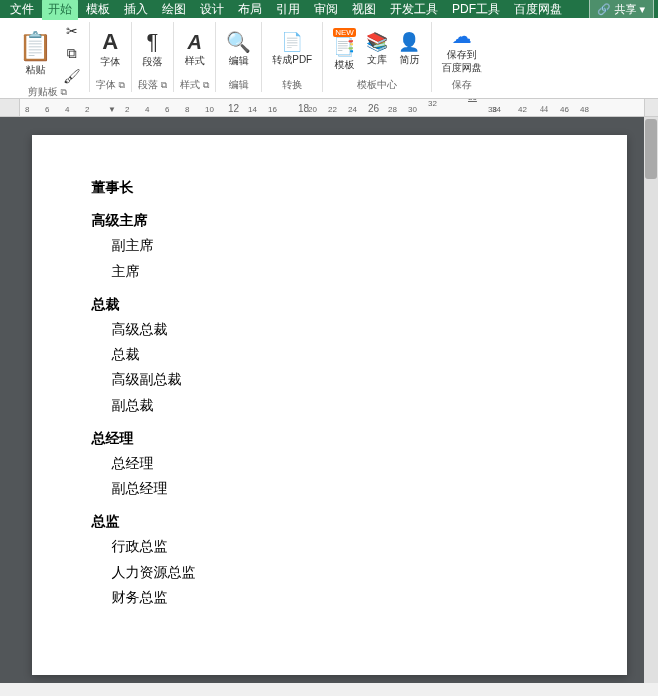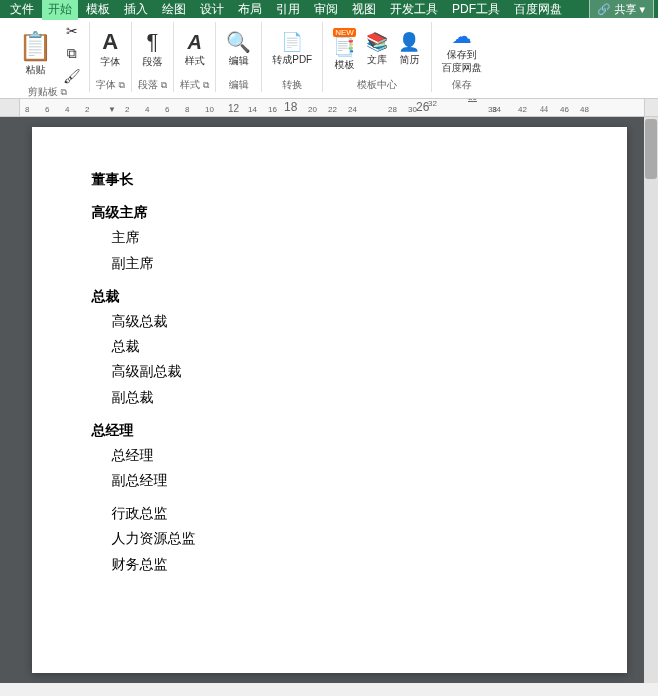--- a/index.html
+++ b/index.html
@@ -27,21 +27,21 @@
 
     .new-badge { background: #ff6600; color: #fff; font-size: 8px; padding: 0 2px; border-radius: 2px; margin-bottom: 1px; }
 
     
     .ruler { background: #f8f8f8; height: 18px; border-bottom: 1px solid #ccc; display: flex; align-items: center; position: relative; overflow: hidden; }
     .ruler-left { width: 20px; background: #e8e8e8; height: 100%; display: flex; align-items: center; justify-content: center; border-right: 1px solid #ccc; }
     .ruler-scale { flex: 1; height: 100%; position: relative; display: flex; align-items: flex-end; }
     .ruler-right { width: 14px; background: #e8e8e8; height: 100%; border-left: 1px solid #ccc; }
 
     
-    .doc-area { background: #525659; display: flex; justify-content: center; height: calc(696px - 130px); overflow-y: auto; padding: 10px 0; position: relative; }
+    .doc-area { background: #525659; display: flex; justify-content: center; height: calc(696px - 130px); overflow-y: auto; padding: 18px 0; position: relative; }
     .doc-page { background: #fff; width: 595px; min-height: 540px; padding: 40px 60px; position: relative; box-shadow: 0 2px 8px rgba(0,0,0,0.3); }
     .scroll-bar { position: absolute; right: 0; top: 0; width: 14px; height: 100%; background: #e0e0e0; }
     .scroll-thumb { width: 12px; height: 60px; background: #aaa; border-radius: 3px; margin: 1px; margin-top: 2px; }
 
     
     .doc-content { font-size: 14px; color: #000; line-height: 1.8; }
     .doc-heading { font-weight: bold; font-size: 14px; }
     .doc-subitem { padding-left: 20px; font-size: 14px; }
   </style>
 </head>
@@ -178,25 +178,25 @@
     <span style="position:absolute;left:65px;bottom:2px;font-size:8px;color:#666;">2</span>
     <span style="position:absolute;left:88px;bottom:2px;font-size:8px;color:#666;">▼</span>
     <span style="position:absolute;left:105px;bottom:2px;font-size:8px;color:#666;">2</span>
     <span style="position:absolute;left:125px;bottom:2px;font-size:8px;color:#666;">4</span>
     <span style="position:absolute;left:145px;bottom:2px;font-size:8px;color:#666;">6</span>
     <span style="position:absolute;left:165px;bottom:2px;font-size:8px;color:#666;">8</span>
     <span style="position:absolute;left:185px;bottom:2px;font-size:8px;color:#666;">10</span>
     <span style="position:absolute;left:208px;bottom:2px;font-size:10px;color:#666;">12</span>
     <span style="position:absolute;left:228px;bottom:2px;font-size:8px;color:#666;">14</span>
     <span style="position:absolute;left:248px;bottom:2px;font-size:8px;color:#666;">16</span>
-    <span style="position:absolute;left:264px;bottom:2px;font-size:12px;color:#666;">18</span>
+    <span style="position:absolute;left:278px;bottom:2px;font-size:10px;color:#666;">18</span>
     <span style="position:absolute;left:288px;bottom:2px;font-size:8px;color:#666;">20</span>
     <span style="position:absolute;left:308px;bottom:2px;font-size:8px;color:#666;margin-top:12px;">22</span>
     <span style="position:absolute;left:328px;bottom:2px;font-size:8px;color:#666;">24</span>
-    <span style="position:absolute;left:348px;bottom:2px;font-size:12px;color:#666;margin-left:48px;">26</span>
+    <span style="position:absolute;left:348px;bottom:2px;font-size:10px;color:#666;">26</span>
     <span style="position:absolute;left:368px;bottom:2px;font-size:8px;color:#666;">28</span>
     <span style="position:absolute;left:388px;bottom:2px;font-size:8px;color:#666;">30</span>
     <span style="position:absolute;left:408px;bottom:8px;font-size:8px;color:#666;">32</span>
     <span style="position:absolute;left:428px;bottom:2px;font-size:8px;color:#666;padding-left:44px;">34</span>
     <span style="position:absolute;left:448px;bottom:14px;font-size:8px;color:#666;text-decoration:underline;">36</span>
     <span style="position:absolute;left:468px;bottom:2px;font-size:8px;color:#666;">38</span>
     <span style="position:absolute;left:498px;bottom:2px;font-size:8px;color:#666;">42</span>
     <span style="position:absolute;left:520px;bottom:2px;font-size:8px;color:#666;font-family:Liberation Serif, serif;">44</span>
     <span style="position:absolute;left:540px;bottom:2px;font-size:8px;color:#666;text-align:center;">46</span>
     <span style="position:absolute;left:560px;bottom:2px;font-size:8px;color:#666;">48</span>
@@ -205,36 +205,37 @@
 </div>
 
 <div class="doc-area">
   <div class="doc-page">
     <div class="doc-content">
 
       <div class="doc-heading">董事长</div>
       <div style="height:8px;"></div>
 
       <div class="doc-heading">高级主席</div>
+      <div class="doc-subitem">副主席</div>
       <div class="doc-subitem">主席</div>
-      <div class="doc-subitem">副主席</div>
       <div style="height:8px;"></div>
 
       <div class="doc-heading">总裁</div>
       <div class="doc-subitem">高级总裁</div>
       <div class="doc-subitem">总裁</div>
       <div class="doc-subitem">高级副总裁</div>
       <div class="doc-subitem">副总裁</div>
       <div style="height:8px;"></div>
 
       <div class="doc-heading">总经理</div>
       <div class="doc-subitem">总经理</div>
       <div class="doc-subitem">副总经理</div>
       <div style="height:8px;"></div>
 
+      <div class="doc-heading">总监</div>
       <div class="doc-subitem">行政总监</div>
       <div class="doc-subitem">人力资源总监</div>
       <div class="doc-subitem">财务总监</div>
 
     </div>
   </div>
 
   <div class="scroll-bar">
     <div class="scroll-thumb"></div>
   </div>

